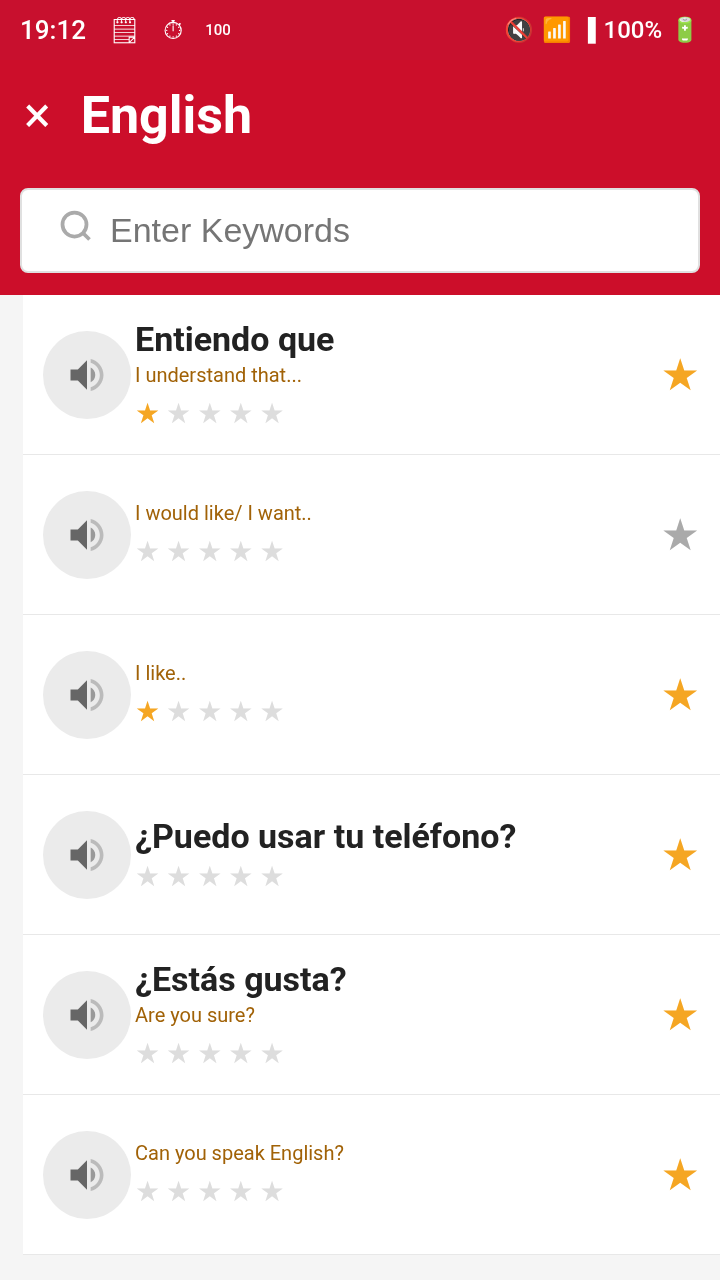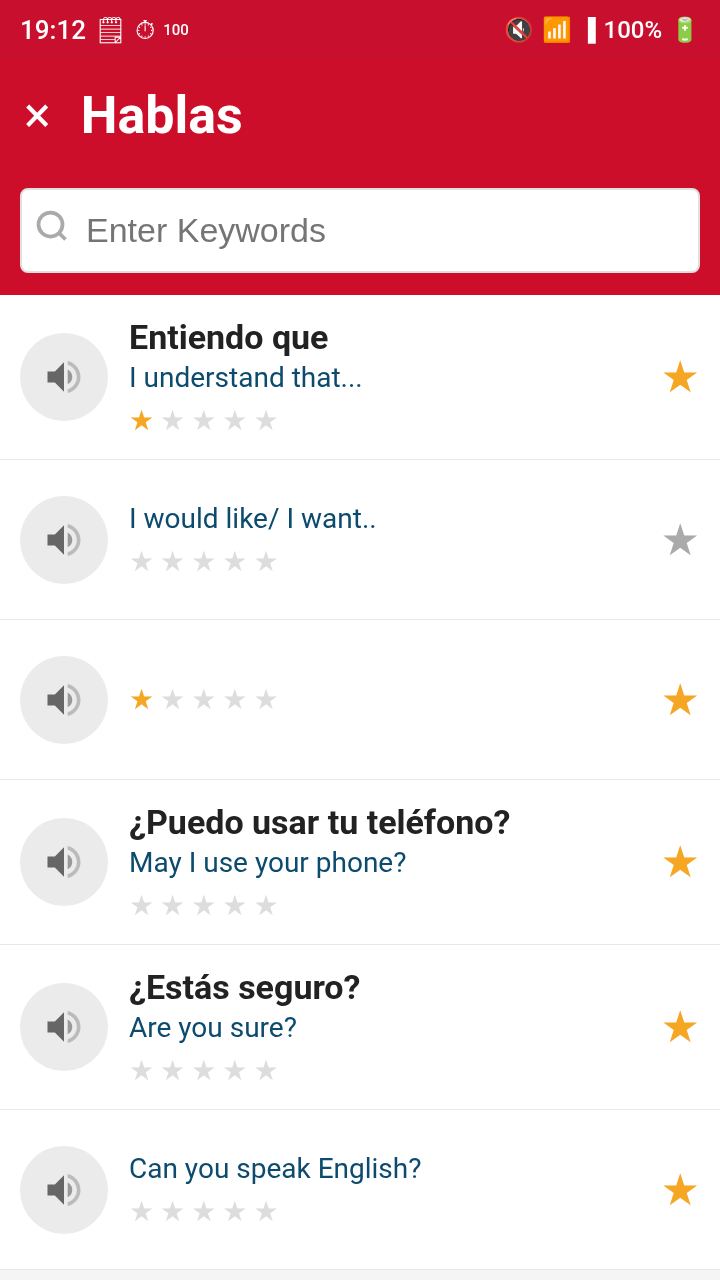--- a/index.html
+++ b/index.html
@@ -17,21 +17,21 @@
       background: #c8102e;
       color: white;
       display: flex;
       justify-content: space-between;
       align-items: center;
       padding: 0 20px;
       height: 60px;
       font-size: 26px;
       font-weight: 500;
     }
-    .status-left { display: flex; align-items: center; gap: 8px; }
+    .status-left { display: flex; align-items: center; gap: 22px; }
     .status-right { display: flex; align-items: center; gap: 8px; font-size: 24px; }
 
     
     .header {
       background: #cc0e2a;
       display: flex;
       align-items: center;
       padding: 0 24px;
       height: 110px;
       gap: 30px;
@@ -51,21 +51,21 @@
     
     .search-container {
       background: #cc0e2a;
       padding: 18px 20px 22px;
     }
     .search-box {
       background: white;
       border-radius: 8px;
       display: flex;
       align-items: center;
-      padding: 18px 12px;
+      padding: 18px 36px;
       gap: 16px;
       border: 2px solid #e0e0e0;
     }
     .search-icon-wrap {
       color: #aaa;
       font-size: 36px;
     }
     .search-input {
       flex: 1;
       border: none;
@@ -76,22 +76,23 @@
     }
 
     
     .list { background: #f5f5f5; }
     .list-item {
       background: white;
       border-bottom: 1px solid #e8e8e8;
       display: flex;
       align-items: center;
       padding: 22px 20px;
-      gap: 21px;
+      gap: 4px;
       min-height: 160px;
+      margin-left: 23px;
     }
     .sound-btn {
       width: 88px;
       height: 88px;
       background: #ebebeb;
       border-radius: 50%;
       display: flex;
       align-items: center;
       justify-content: center;
       flex-shrink: 0;
@@ -105,22 +106,22 @@
       flex: 1;
       min-width: 0;
     }
     .item-spanish {
       font-size: 34px;
       font-weight: bold;
       color: #222;
       margin-bottom: 4px;
     }
     .item-english {
-      font-size: 28px;
-      color: #0c4a6e;
+      font-size: 20px;
+      color: #a16207;
       margin-bottom: 10px;
     }
     .stars {
       display: flex;
       gap: 6px;
     }
     .star {
       font-size: 28px;
       color: #ddd;
     }
@@ -149,21 +150,21 @@
     <span>🔇</span>
     <span>📶</span>
     <span style="font-size:22px">▐</span>
     <span>100%</span>
     <span>🔋</span>
   </div>
 </div>
 
 <div class="header">
   <span class="header-close">×</span>
-  <span class="header-title">Hablas</span>
+  <span class="header-title">English</span>
 </div>
 
 <div class="search-container">
   <div class="search-box">
     <div class="search-icon-wrap">
       <svg width="36" height="36" viewBox="0 0 24 24" fill="none" stroke="#aaa" stroke-width="2.5">
         <circle cx="11" cy="11" r="8"></circle>
         <line x1="21" y1="21" x2="16.65" y2="16.65"></line>
       </svg>
     </div>
@@ -215,61 +216,61 @@
   </div>
     <div class="list-item">
     <div class="sound-btn">
       <svg class="sound-icon" width="44" height="44" viewBox="0 0 24 24" fill="#666">
         <path d="M3 9v6h4l5 5V4L7 9H3z"></path>
         <path d="M16.5 12c0-1.77-1.02-3.29-2.5-4.03v8.05c1.48-.73 2.5-2.25 2.5-4.02z" fill="#999"></path>
         <path d="M14 3.23v2.06c2.89.86 5 3.54 5 6.71s-2.11 5.85-5 6.71v2.06c4.01-.91 7-4.49 7-8.77s-2.99-7.86-7-8.77z" fill="#bbb"></path>
       </svg>
     </div>
     <div class="item-content">
+      <div class="item-english">I like..</div>
       <div class="stars">
           <span class="star filled">★</span>
           <span class="star ">★</span>
           <span class="star ">★</span>
           <span class="star ">★</span>
           <span class="star ">★</span>
         </div>
     </div>
     <span class="fav-btn fav-filled">★</span>
   </div>
     <div class="list-item">
     <div class="sound-btn">
       <svg class="sound-icon" width="44" height="44" viewBox="0 0 24 24" fill="#666">
         <path d="M3 9v6h4l5 5V4L7 9H3z"></path>
         <path d="M16.5 12c0-1.77-1.02-3.29-2.5-4.03v8.05c1.48-.73 2.5-2.25 2.5-4.02z" fill="#999"></path>
         <path d="M14 3.23v2.06c2.89.86 5 3.54 5 6.71s-2.11 5.85-5 6.71v2.06c4.01-.91 7-4.49 7-8.77s-2.99-7.86-7-8.77z" fill="#bbb"></path>
       </svg>
     </div>
     <div class="item-content">
       <div class="item-spanish">¿Puedo usar tu teléfono?</div>
-      <div class="item-english">May I use your phone?</div>
-      <div class="stars">
-          <span class="star ">★</span>
-          <span class="star ">★</span>
-          <span class="star ">★</span>
-          <span class="star ">★</span>
-          <span class="star ">★</span>
-        </div>
-    </div>
-    <span class="fav-btn fav-filled">★</span>
-  </div>
-    <div class="list-item">
-    <div class="sound-btn">
-      <svg class="sound-icon" width="44" height="44" viewBox="0 0 24 24" fill="#666">
-        <path d="M3 9v6h4l5 5V4L7 9H3z"></path>
-        <path d="M16.5 12c0-1.77-1.02-3.29-2.5-4.03v8.05c1.48-.73 2.5-2.25 2.5-4.02z" fill="#999"></path>
-        <path d="M14 3.23v2.06c2.89.86 5 3.54 5 6.71s-2.11 5.85-5 6.71v2.06c4.01-.91 7-4.49 7-8.77s-2.99-7.86-7-8.77z" fill="#bbb"></path>
-      </svg>
-    </div>
-    <div class="item-content">
-      <div class="item-spanish">¿Estás seguro?</div>
+      <div class="stars">
+          <span class="star ">★</span>
+          <span class="star ">★</span>
+          <span class="star ">★</span>
+          <span class="star ">★</span>
+          <span class="star ">★</span>
+        </div>
+    </div>
+    <span class="fav-btn fav-filled">★</span>
+  </div>
+    <div class="list-item">
+    <div class="sound-btn">
+      <svg class="sound-icon" width="44" height="44" viewBox="0 0 24 24" fill="#666">
+        <path d="M3 9v6h4l5 5V4L7 9H3z"></path>
+        <path d="M16.5 12c0-1.77-1.02-3.29-2.5-4.03v8.05c1.48-.73 2.5-2.25 2.5-4.02z" fill="#999"></path>
+        <path d="M14 3.23v2.06c2.89.86 5 3.54 5 6.71s-2.11 5.85-5 6.71v2.06c4.01-.91 7-4.49 7-8.77s-2.99-7.86-7-8.77z" fill="#bbb"></path>
+      </svg>
+    </div>
+    <div class="item-content">
+      <div class="item-spanish">¿Estás gusta?</div>
       <div class="item-english">Are you sure?</div>
       <div class="stars">
           <span class="star ">★</span>
           <span class="star ">★</span>
           <span class="star ">★</span>
           <span class="star ">★</span>
           <span class="star ">★</span>
         </div>
     </div>
     <span class="fav-btn fav-filled">★</span>

